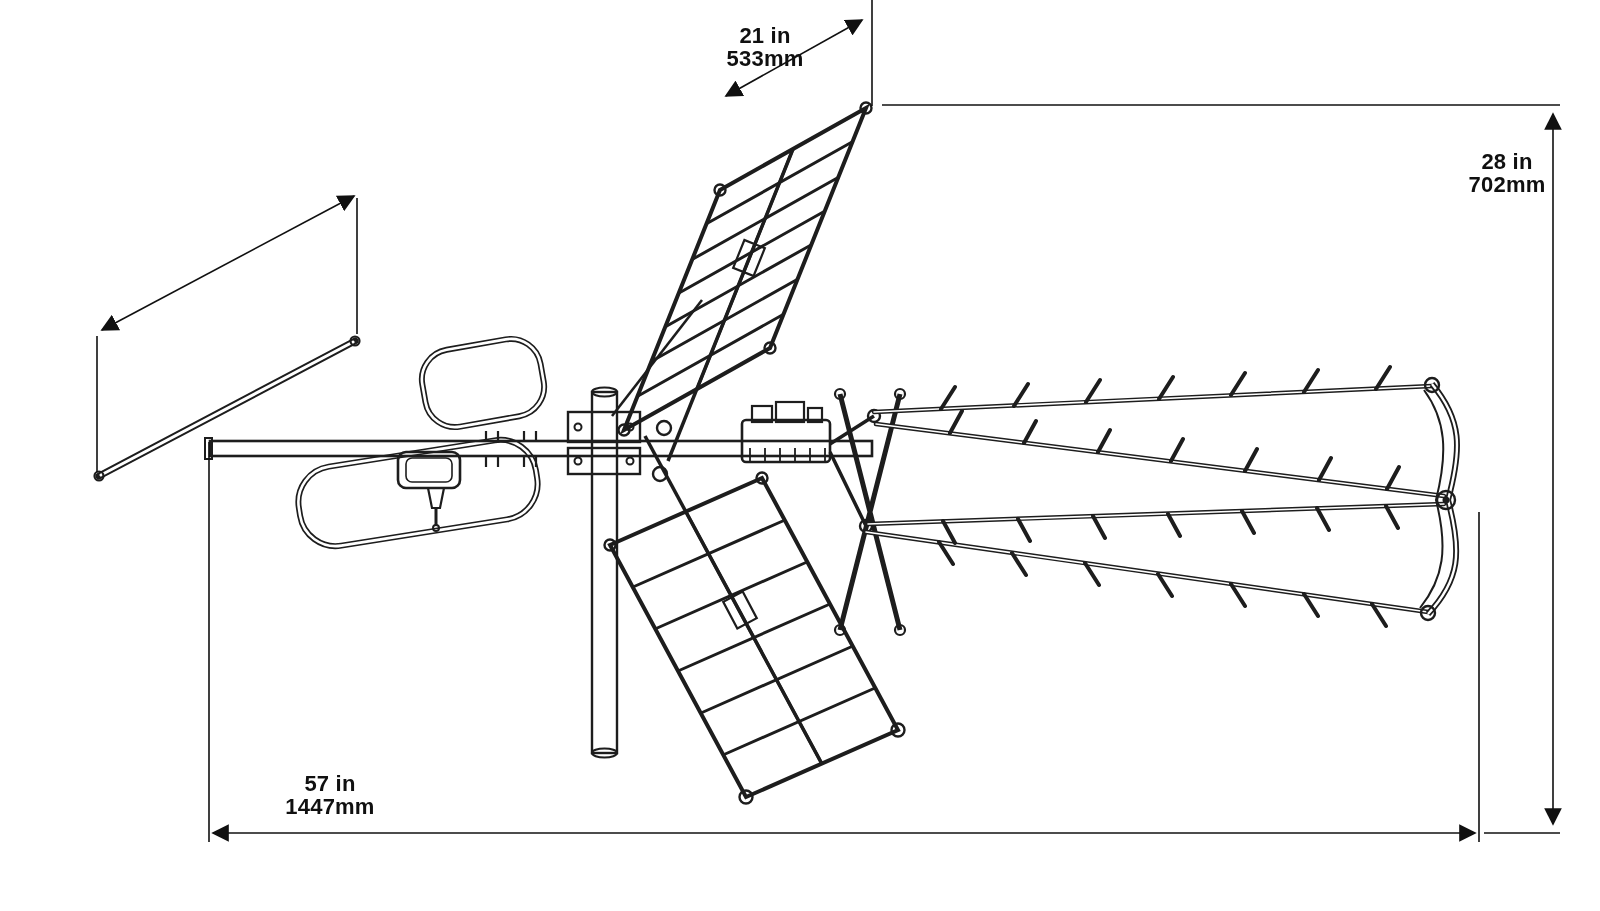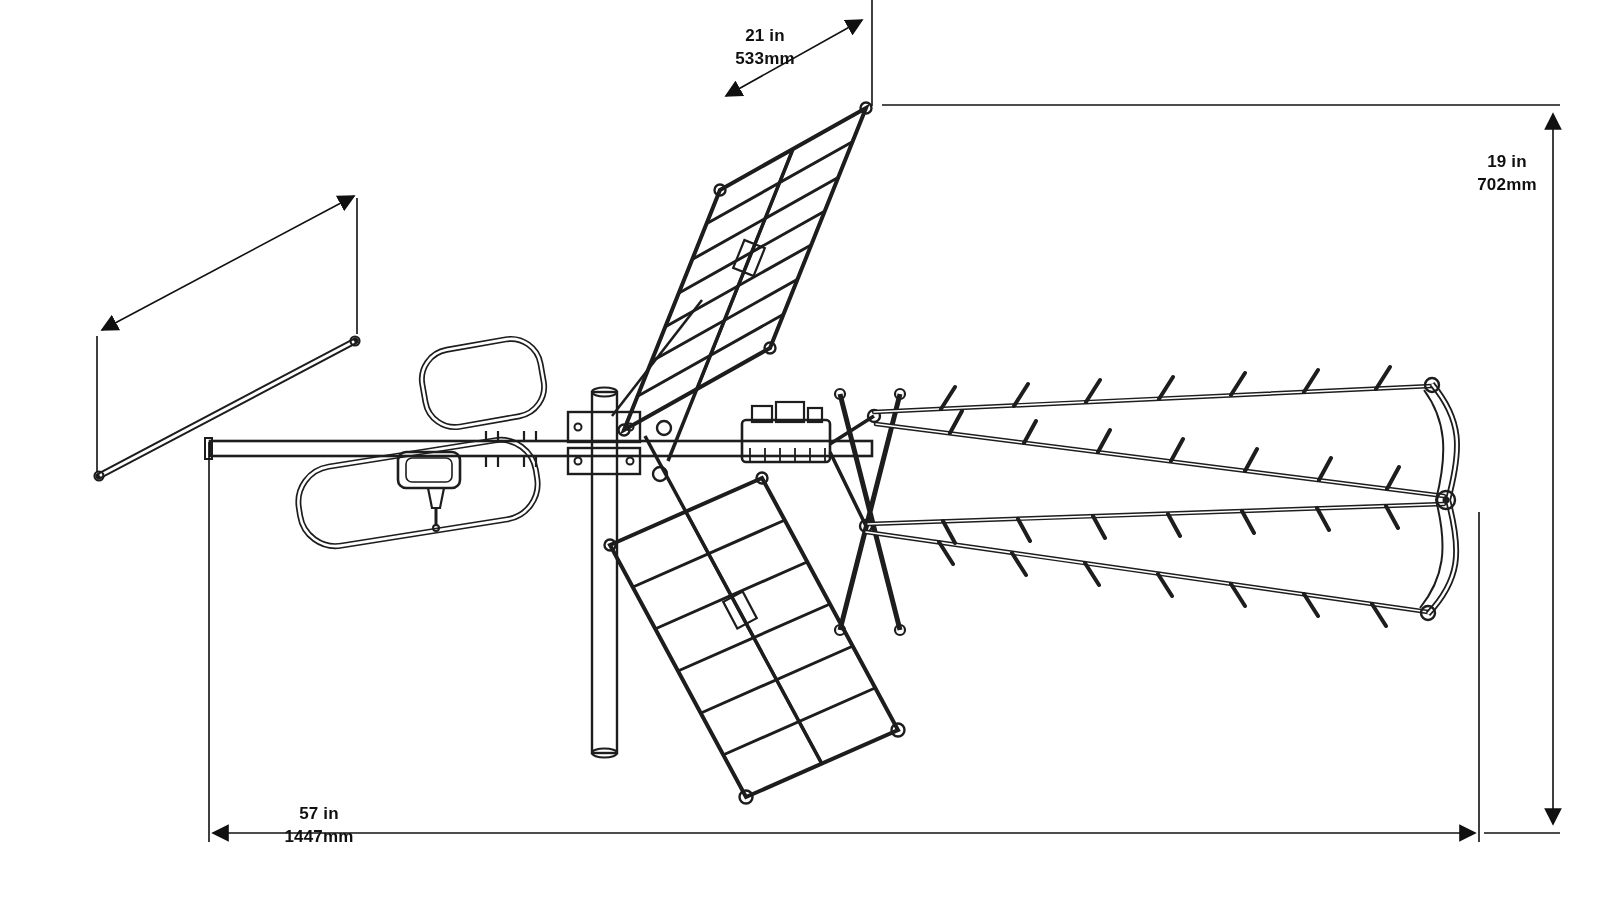--- a/index.html
+++ b/index.html
@@ -8,21 +8,21 @@
     width:1600px;height:911px;
     background:#ffffff;
     overflow:hidden;
     font-family:"Liberation Sans", sans-serif;
   }
   .canvas svg{position:absolute;left:0;top:0;}
   .dim-label{
     position:absolute;
     text-align:center;
     font-weight:700;
-    font-size:17px;
+    font-size:22px;
     line-height:23px;
     color:#101010;
     letter-spacing:.2px;
   }
   .draw{stroke:#1d1d1d;fill:none;}
   .dim{stroke:#101010;fill:none;stroke-width:1.6;}
 </style>
 </head>
 <body>
 
@@ -167,22 +167,22 @@
     </g>
   </svg>
 
   <div class="dim-label" style="left:690px;top:24px;width:150px;">
     <div>21 in</div>
     <div>533mm</div>
   </div>
 
 
   <div class="dim-label" style="left:1452px;top:150px;width:110px;">
-    <div>19 in</div>
+    <div>28 in</div>
     <div>702mm</div>
   </div>
 
-  <div class="dim-label" style="left:244px;top:772px;width:150px;margin-top:30px;">
+  <div class="dim-label" style="left:255px;top:772px;width:150px;">
     <div>57 in</div>
     <div>1447mm</div>
   </div>
 
 </div>
 
 </body></html>

